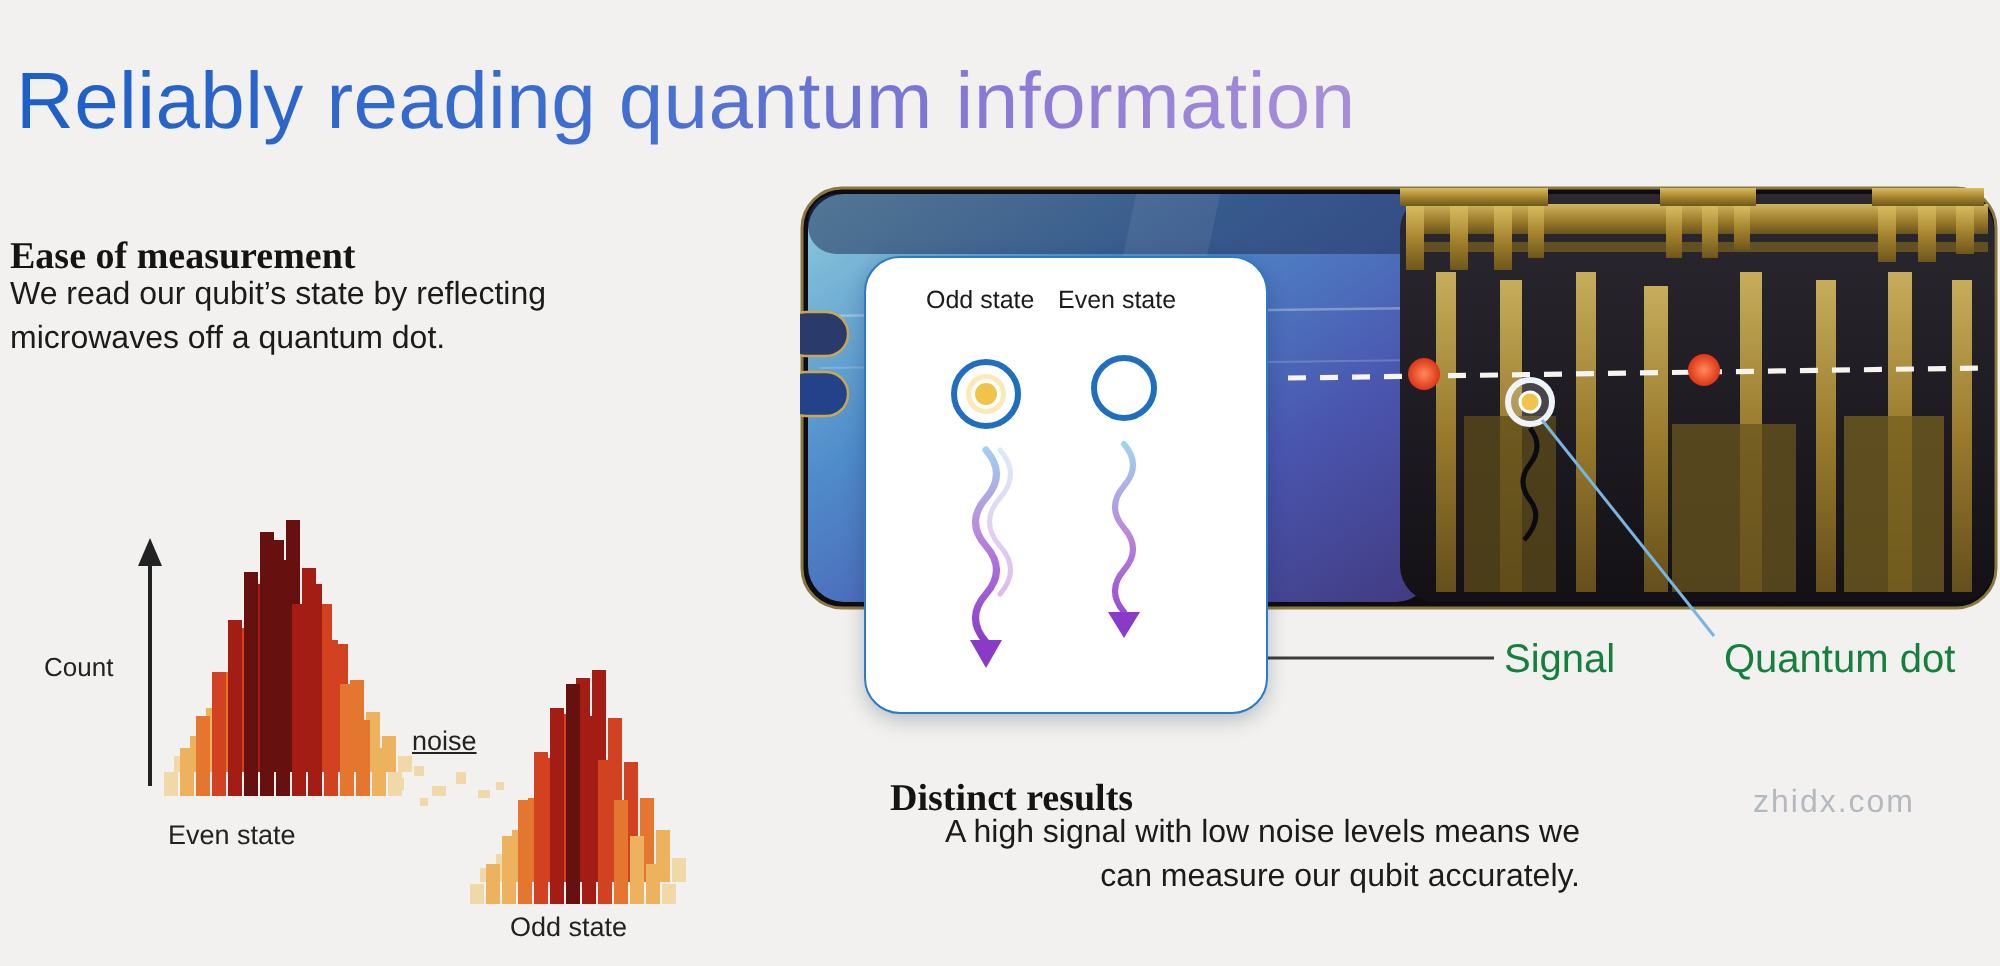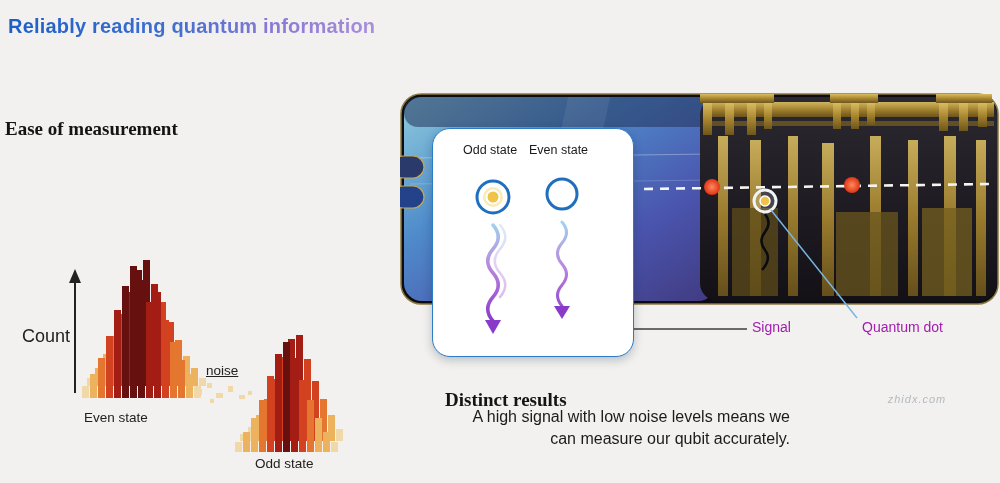--- a/index.html
+++ b/index.html
@@ -4,70 +4,71 @@
 <style>
   html,body{margin:0;padding:0;}
   body{
     width:1000px;height:483px;position:relative;overflow:hidden;
     background:#f2f1ef;color:#1b1b1b;
     font-family:"Liberation Sans",sans-serif;
   }
   .abs{position:absolute;}
 
   #title{
-    left:8px;top:2px;font-size:20px;font-weight:700;letter-spacing:.2px;
+    left:8px;top:2px;font-size:40px;font-weight:400;letter-spacing:.2px;
     background:linear-gradient(90deg,#1d5fc6 0%,#3f6fd0 45%,#8a78d6 72%,#a98fd9 100%);
     -webkit-background-clip:text;background-clip:text;color:transparent;
   }
   .h2{font-size:19px;font-weight:700;color:#141414;font-family:Liberation Serif, serif;}
   #ease-heading{left:5px;top:102px;}
   #measure-text{left:5px;top:137px;width:314px;font-size:16px;line-height:1.38;}
   #measure-text p{margin:0;}
 
   #hist{left:0;top:255px;z-index:1;}
   .hist-label{font-size:13.5px;color:#222;z-index:2;}
-  #count-label{left:22px;top:326px;font-size:18px;}
+  #count-label{left:22px;top:326px;font-size:13px;}
   #even-label{left:84px;top:410px;}
   #noise-label{left:206px;top:363px;text-decoration:underline;}
   #odd-label{left:255px;top:456px;}
 
   #chip{left:400px;top:88px;z-index:1;}
   #callouts{left:0;top:0;z-index:3;pointer-events:none;}
 
   #states-card{
     left:432px;top:128px;width:200px;height:227px;
     background:#ffffff;border:1.5px solid #2b7bc8;border-radius:18px;
     box-shadow:0 3px 10px rgba(10,30,60,.25);z-index:4;
   }
   .card-label{position:absolute;top:14px;font-size:12.5px;color:#1b1b1b;}
   #odd-state-title{left:30px;}
   #even-state-title{left:96px;}
   #states-card svg{position:absolute;left:0;top:0;}
 
-  .callout-label{font-size:14px;color:#a21caf;z-index:5;}
+  .callout-label{font-size:20px;color:#15803d;z-index:5;}
   #signal-label{left:752px;top:319px;}
   #qdot-label{left:822px;top:319px;margin-left:40px;}
 
   #results-heading{left:445px;top:373px;}
   #results-body{left:445px;top:406px;width:345px;font-size:16px;line-height:1.4;margin:0;text-align:right;}
 
   #watermark{left:852px;top:396px;width:130px;text-align:center;opacity:.6;z-index:9;}
   #wm-text{
     font-size:40px;font-weight:700;color:#8b93a0;letter-spacing:1px;
     text-shadow:0 1px 0 #fff,0 -1px 0 #fff,1px 0 0 #fff,-1px 0 0 #fff;
   }
-  #wm-domain{font-size:11px;color:#8b93a0;margin-top:-3px;letter-spacing:1px;font-style:italic;}
+  #wm-domain{font-size:16px;color:#8b93a0;margin-top:-3px;letter-spacing:1px;}
 </style>
 </head>
 <body>
 
 <h1 class="abs" id="title">Reliably reading quantum information</h1>
 
 <h2 class="abs h2" id="ease-heading">Ease of measurement</h2>
 <div class="abs" id="measure-text">
+  <p>We read our qubit’s state by reflecting microwaves off a quantum dot.</p>
 </div>
 
 <svg class="abs" id="hist" width="360" height="228" viewBox="0 0 360 228">
   <g id="hist-bars">
       <rect x="87" y="123" width="7" height="8" fill="#f0d8a8"></rect>
       <rect x="95" y="113" width="7" height="18" fill="#ecb25e"></rect>
       <rect x="103" y="99" width="7" height="32" fill="#ecb25e"></rect>
       <rect x="111" y="81" width="7" height="50" fill="#e4762f"></rect>
       <rect x="119" y="59" width="7" height="72" fill="#d24120"></rect>
       <rect x="127" y="37" width="7" height="94" fill="#a31d14"></rect>

